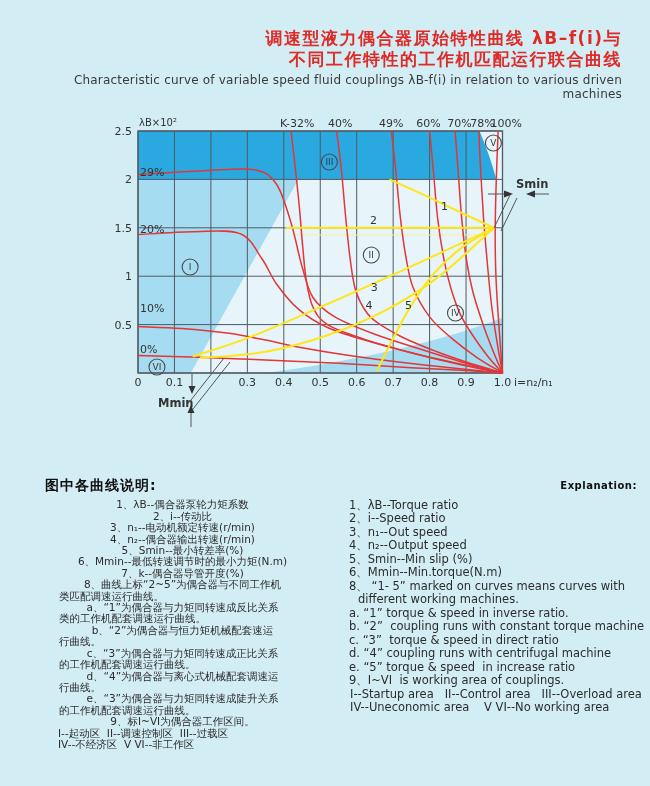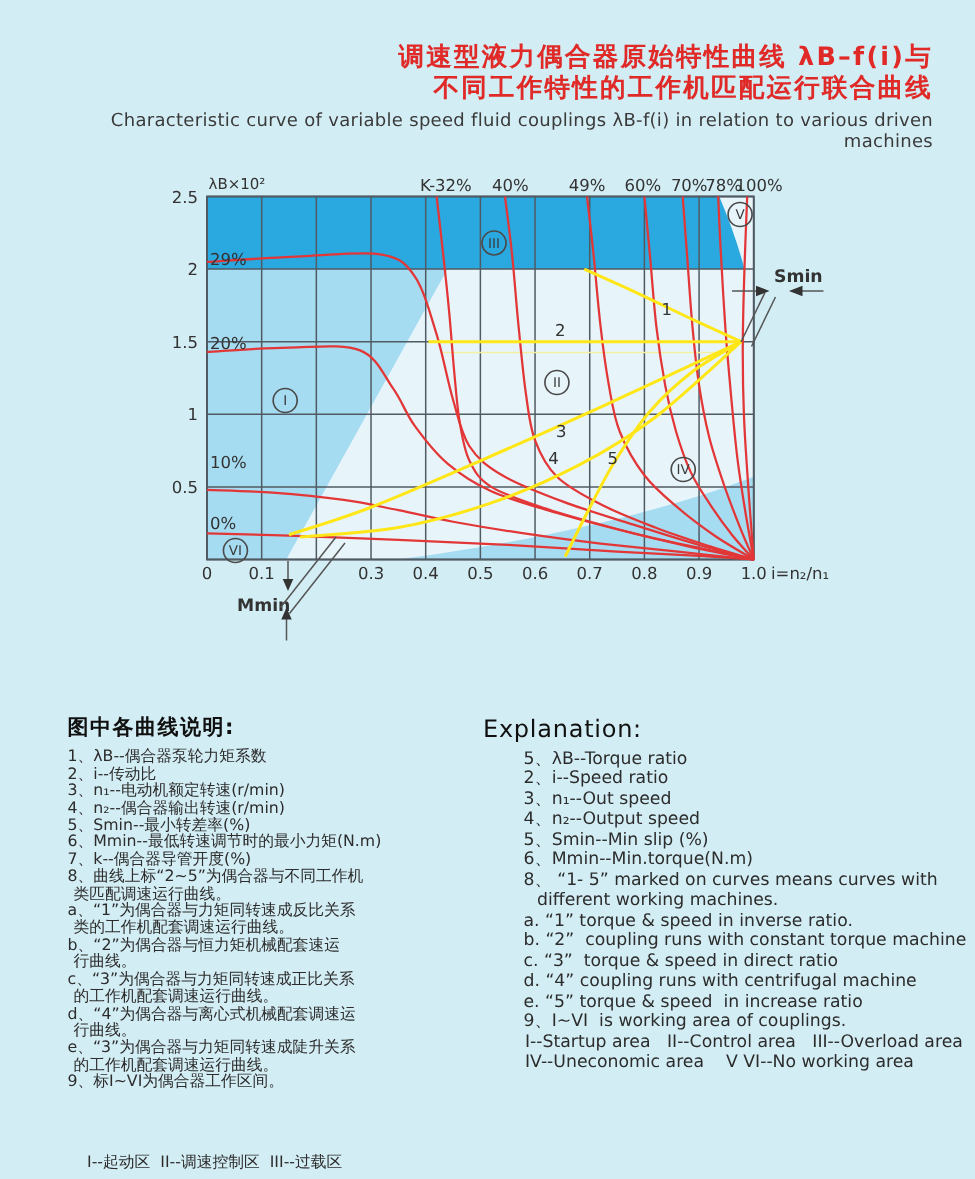--- a/index.html
+++ b/index.html
@@ -12,25 +12,25 @@
   .page{position:absolute;inset:0;}
   .titles{position:absolute;left:42px;top:28px;width:580px;text-align:right;}
   .title-zh{color:#e02a28;font-weight:bold;font-size:17px;line-height:21px;letter-spacing:1.5px;}
   .title-en{color:#3a3a3a;font-size:12px;line-height:14px;margin-top:3px;letter-spacing:0.2px;}
   #chart{position:absolute;left:0;top:0;width:650px;height:460px;}
   #chart text{font-family:"DejaVu Sans",sans-serif;}
   .col{position:absolute;color:#2c2c2c;}
   .col-cn{left:45px;top:480px;width:275px;font-size:10.5px;line-height:11.4px;}
   .col-en{left:322px;top:479px;width:315px;font-size:11.5px;line-height:13.5px;}
   .h-cn{font-size:14px;font-weight:bold;color:#101010;letter-spacing:1px;margin-bottom:8px;}
-  .h-en{font-size:16px;font-weight:normal;color:#101010;margin-bottom:6px;letter-spacing:0.5px;}
+  .h-en{font-size:10px;font-weight:bold;color:#101010;margin-bottom:6px;letter-spacing:0.5px;text-align:right;}
   .ln{white-space:pre;}
-  .col-cn .i1{}
-  .col-cn .i2{margin-left:4px;}
-  .col-cn .i3{margin-left:13px;margin-top:42px;}
+  .col-cn .i1{text-align:center;}
+  .col-cn .i2{margin-left:14px;}
+  .col-cn .i3{margin-left:13px;}
   .col-en .i1{margin-left:27px;}
   .col-en .i2{margin-left:36px;}
   .col-en .i3{margin-left:28px;}
 </style>
 </head>
 <body>
 
 <div class="page">
 
   <div class="titles">
@@ -164,21 +164,21 @@
         <div class="ln i2">的工作机配套调速运行曲线。</div>
         <div class="ln i1">9、标I~VI为偶合器工作区间。</div>
         <div class="ln i3">I--起动区  II--调速控制区  III--过载区</div>
         <div class="ln i3">IV--不经济区  V VI--非工作区</div>
       </div>
   </div>
 
   <div class="col col-en">
     <div class="h-en">Explanation:</div>
     <div id="en-lines">
-        <div class="ln i1">5、λB--Torque ratio</div>
+        <div class="ln i1">1、λB--Torque ratio</div>
         <div class="ln i1">2、i--Speed ratio</div>
         <div class="ln i1">3、n₁--Out speed</div>
         <div class="ln i1">4、n₂--Output speed</div>
         <div class="ln i1">5、Smin--Min slip (%)</div>
         <div class="ln i1">6、Mmin--Min.torque(N.m)</div>
         <div class="ln i1">8、 “1- 5” marked on curves means curves with</div>
         <div class="ln i2">different working machines.</div>
         <div class="ln i1">a. “1” torque &amp; speed in inverse ratio.</div>
         <div class="ln i1">b. “2”  coupling runs with constant torque machine</div>
         <div class="ln i1">c. “3”  torque &amp; speed in direct ratio</div>

